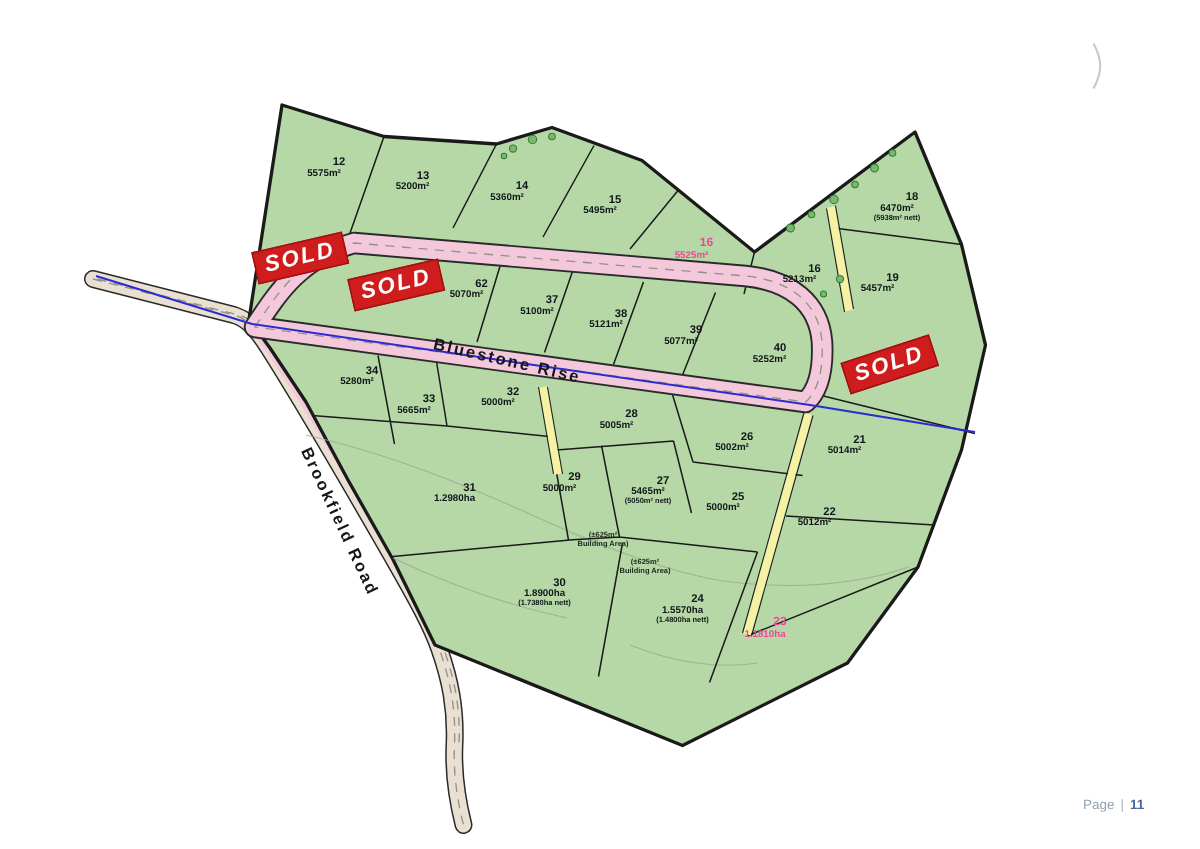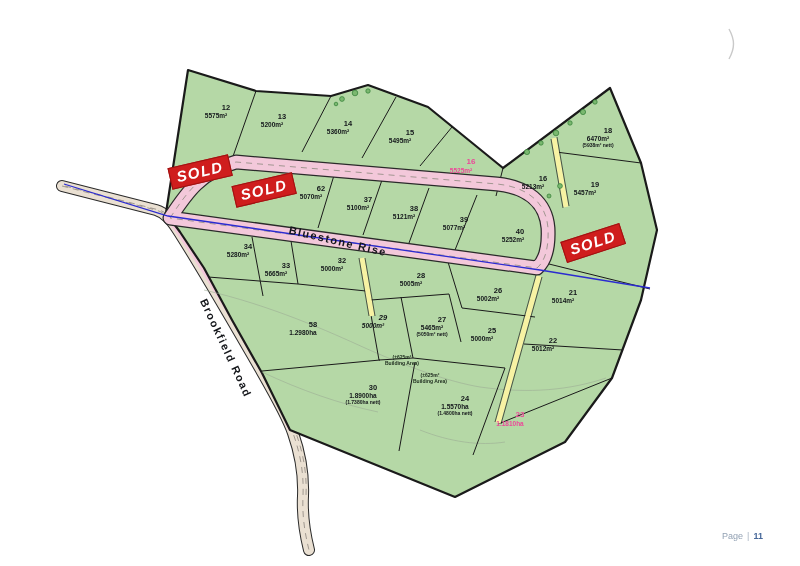--- a/index.html
+++ b/index.html
@@ -121,21 +121,21 @@
     <div class="roadlabel" style="left:338px;top:241px;--rot:13deg;">Bluestone Rise</div>
     <div class="roadlabel" style="left:226px;top:348px;--rot:65deg;">Brookfield Road</div>
 
     <div class="footer">
       <span>Page</span><span class="sep">|</span><span class="num">11</span>
     </div>
   <div class="lot" style="left: 216px; top: 112px;">
         <div class="num">12</div>
         <div class="area">5575m²</div>
       </div>
-      <div class="lot" style="left: 272px; top: 121px;">
+      <div class="lot" style="left: 272px; top: 121px; text-align: right;">
         <div class="num">13</div>
         <div class="area">5200m²</div>
       </div>
       <div class="lot" style="left: 338px; top: 128px;">
         <div class="num">14</div>
         <div class="area">5360m²</div>
       </div>
       <div class="lot" style="left: 400px; top: 137px;">
         <div class="num">15</div>
         <div class="area">5495m²</div>
@@ -194,39 +194,39 @@
         <div class="area">5005m²</div>
       </div>
       <div class="lot" style="left: 488px; top: 295px;">
         <div class="num">26</div>
         <div class="area">5002m²</div>
       </div>
       <div class="lot" style="left: 563px; top: 297px;">
         <div class="num">21</div>
         <div class="area">5014m²</div>
       </div>
-      <div class="lot" style="left: 373px; top: 322px; font-style: italic;">
+      <div class="lot" style="left: 373px; top: 322px;">
         <div class="num">29</div>
         <div class="area">5000m²</div>
       </div>
       <div class="lot" style="left: 432px; top: 327px;">
         <div class="num">27</div>
         <div class="area">5465m²</div>
         <div class="nett">(5050m² nett)</div>
       </div>
       <div class="lot" style="left: 482px; top: 335px;">
         <div class="num">25</div>
         <div class="area">5000m²</div>
       </div>
       <div class="lot" style="left: 543px; top: 345px;">
         <div class="num">22</div>
         <div class="area">5012m²</div>
       </div>
       <div class="lot" style="left: 303px; top: 329px;">
-        <div class="num">58</div>
+        <div class="num">31</div>
         <div class="area">1.2980ha</div>
       </div>
       <div class="lot" style="left: 363px; top: 395px;">
         <div class="num">30</div>
         <div class="area">1.8900ha</div>
         <div class="nett">(1.7380ha nett)</div>
       </div>
       <div class="lot" style="left: 455px; top: 406px;">
         <div class="num">24</div>
         <div class="area">1.5570ha</div>

